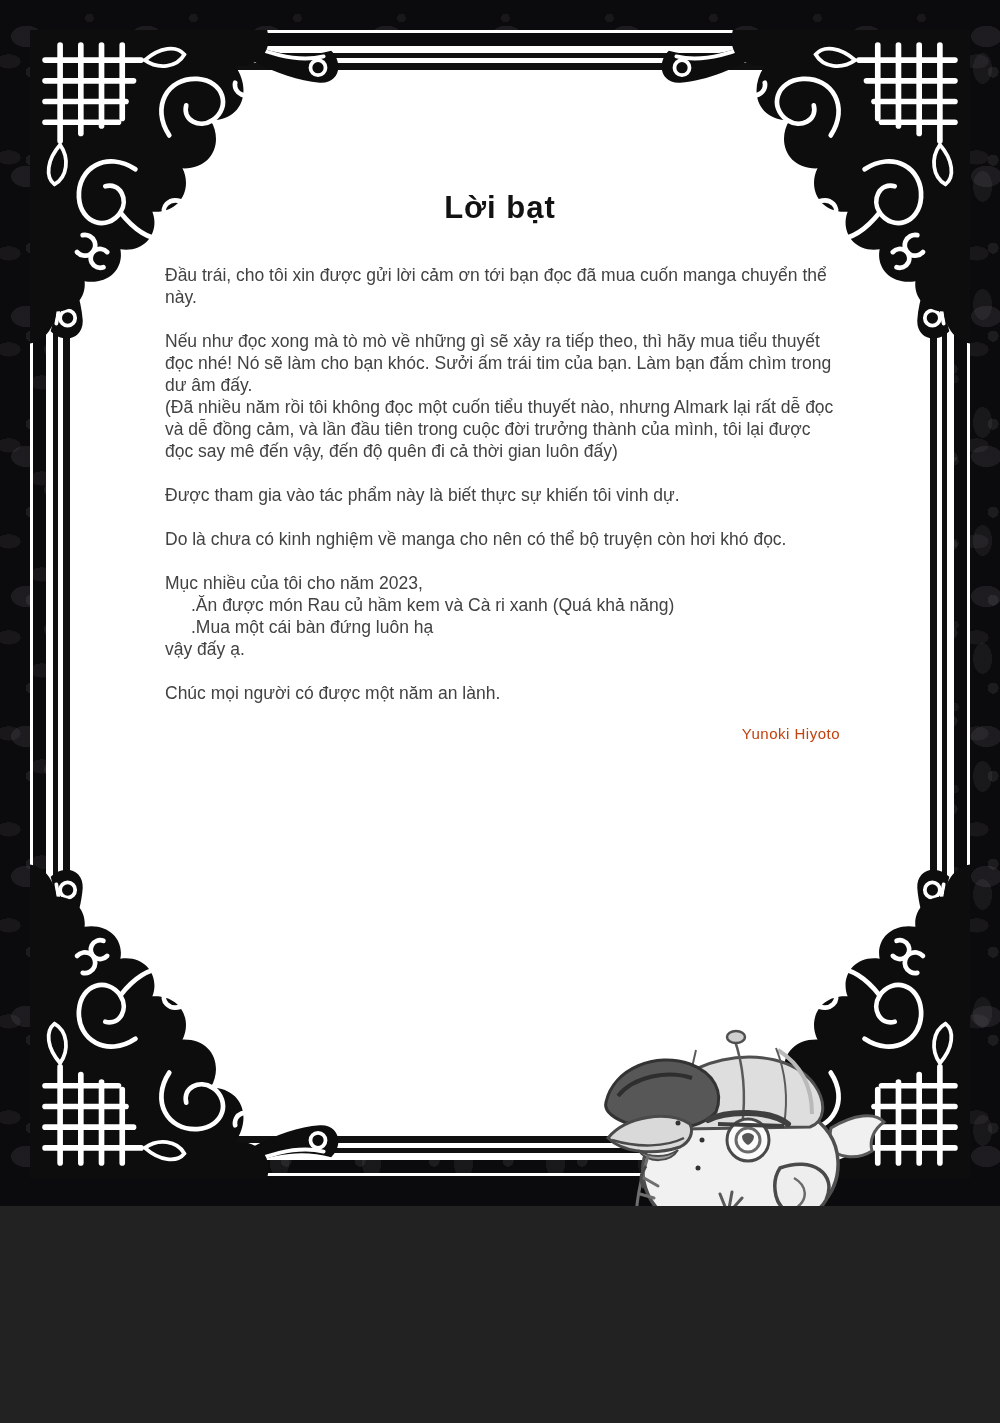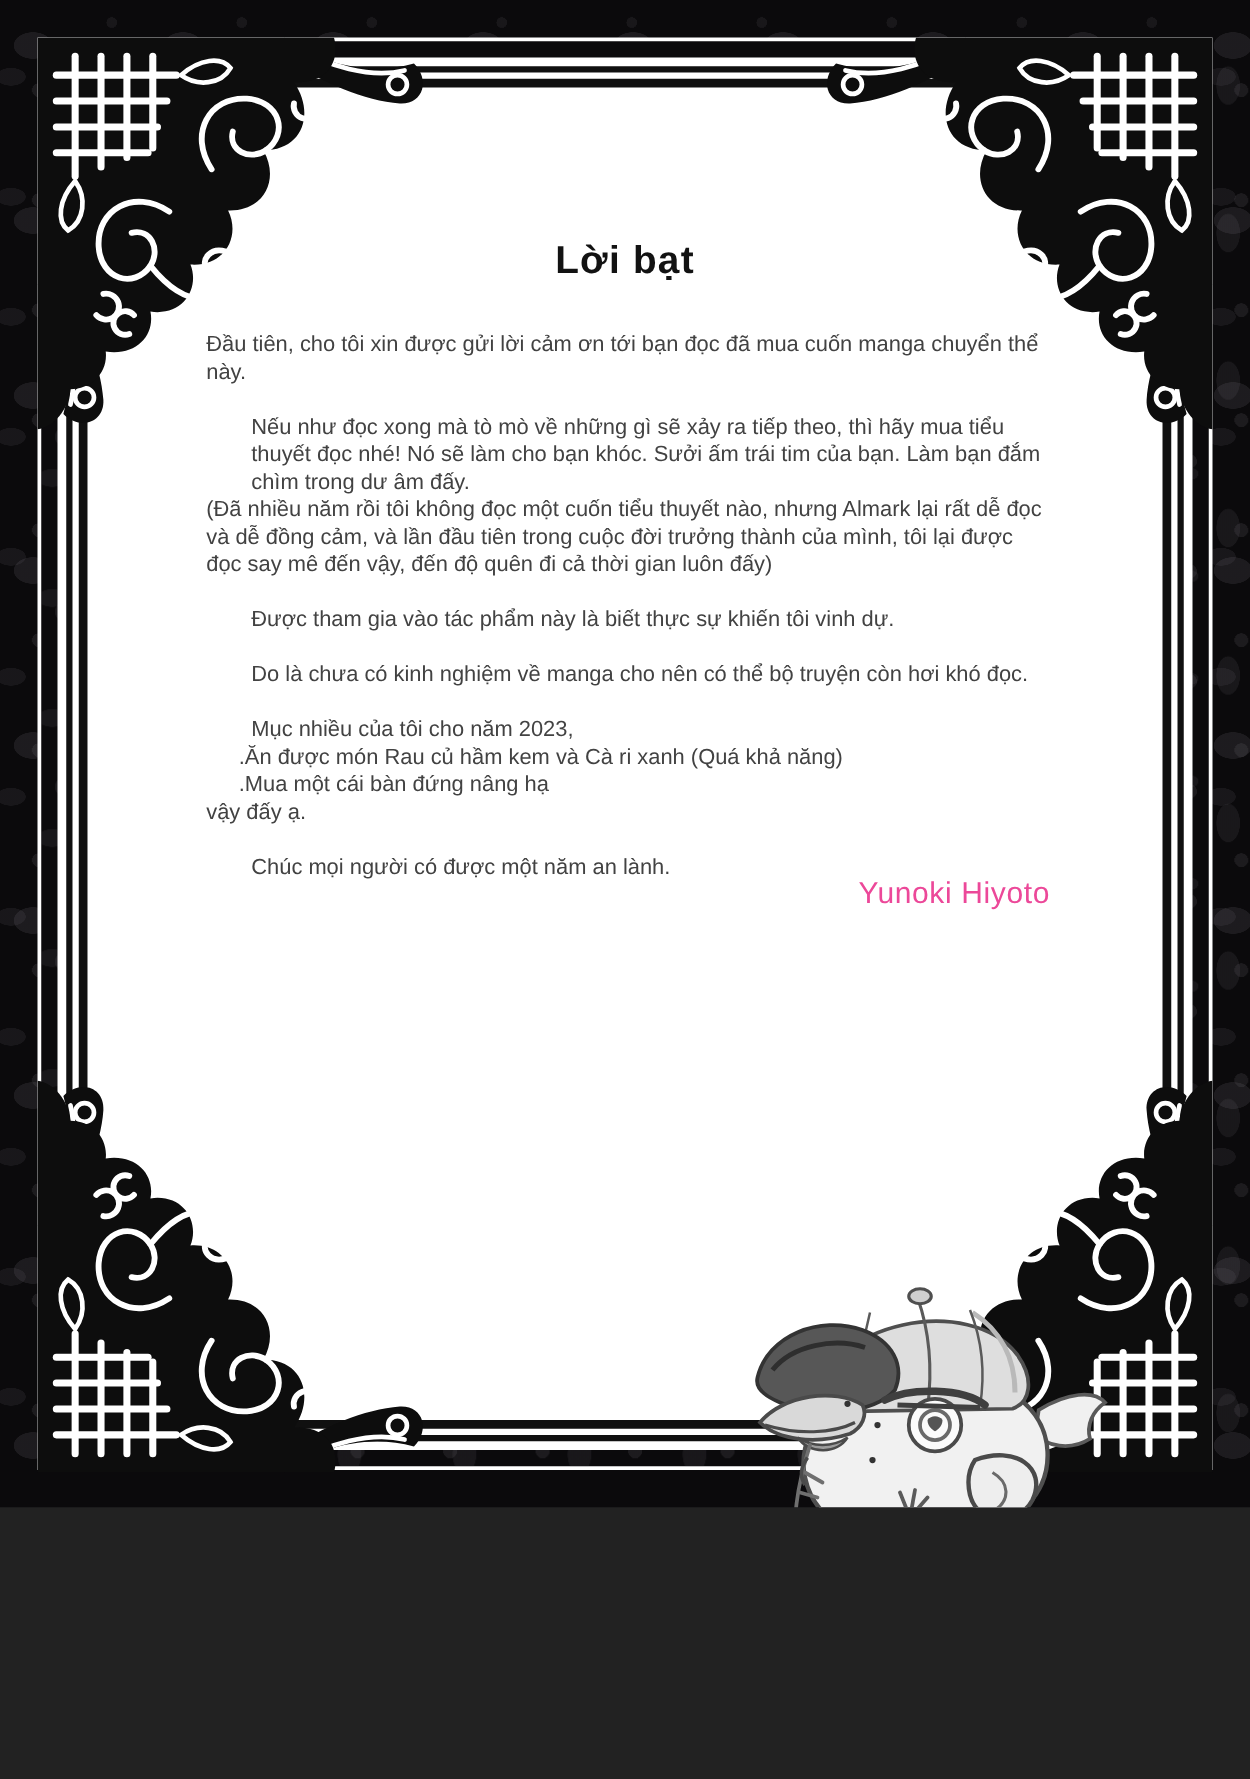--- a/index.html
+++ b/index.html
@@ -33,25 +33,25 @@
   .title{
     position:absolute;top:120px;left:0;right:0;margin:0;
     text-align:center;
     font-size:31px;font-weight:bold;color:#121212;letter-spacing:1px;
   }
   .body-text{
     position:absolute;top:194px;left:95px;right:90px;
     font-size:17.5px;line-height:22px;color:#424242;
   }
   .para{margin:0;}
-  .gap{margin-top:22px;margin-left:36px;}
+  .gap{margin-top:22px;}
   .goal{padding-left:26px;}
   .signature{
-    text-align:right;
-    font-size:24px;color:#ec4899;letter-spacing:.5px;
+    margin-top:19px;text-align:right;
+    font-size:15px;color:#c2410c;letter-spacing:.5px;
   }
 
   .corner{position:absolute;width:320px;height:320px;pointer-events:none;}
   .corner.tl{left:30px;top:30px;}
   .corner.tr{right:30px;top:30px;transform:scaleX(-1);}
   .corner.bl{left:30px;bottom:28px;transform:scaleY(-1);}
   .corner.br{right:30px;bottom:28px;transform:scale(-1,-1);}
 
   .bird{position:absolute;left:586px;top:1028px;}
 
@@ -79,28 +79,28 @@
       <div class="f f2 damask">
         <div class="f f3">
           <div class="f f4">
             <div class="f f5">
               <div class="f f6">
                 <div class="content">
 
                   <h1 class="title">Lời bạt</h1>
 
                   <div class="body-text">
-                    <p class="para">Đầu tiên, cho tôi xin được gửi lời cảm ơn tới bạn đọc đã mua cuốn manga chuyển thể này.</p>
+                    <p class="para">Đầu trái, cho tôi xin được gửi lời cảm ơn tới bạn đọc đã mua cuốn manga chuyển thể này.</p>
                     <p class="para gap">Nếu như đọc xong mà tò mò về những gì sẽ xảy ra tiếp theo, thì hãy mua tiểu thuyết đọc nhé! Nó sẽ làm cho bạn khóc. Sưởi ấm trái tim của bạn. Làm bạn đắm chìm trong dư âm đấy.</p>
                     <p class="para">(Đã nhiều năm rồi tôi không đọc một cuốn tiểu thuyết nào, nhưng Almark lại rất dễ đọc và dễ đồng cảm, và lần đầu tiên trong cuộc đời trưởng thành của mình, tôi lại được đọc say mê đến vậy, đến độ quên đi cả thời gian luôn đấy)</p>
                     <p class="para gap">Được tham gia vào tác phẩm này là biết thực sự khiến tôi vinh dự.</p>
                     <p class="para gap">Do là chưa có kinh nghiệm về manga cho nên có thể bộ truyện còn hơi khó đọc.</p>
                     <p class="para gap">Mục nhiều của tôi cho năm 2023,</p>
                     <p class="para goal">.Ăn được món Rau củ hầm kem và Cà ri xanh (Quá khả năng)</p>
-                    <p class="para goal">.Mua một cái bàn đứng nâng hạ</p>
+                    <p class="para goal">.Mua một cái bàn đứng luôn hạ</p>
                     <p class="para">vậy đấy ạ.</p>
                     <p class="para gap">Chúc mọi người có được một năm an lành.</p>
                     <p class="para signature">Yunoki Hiyoto</p>
                   </div>
 
                 </div>
               </div>
             </div>
           </div>
         </div>

